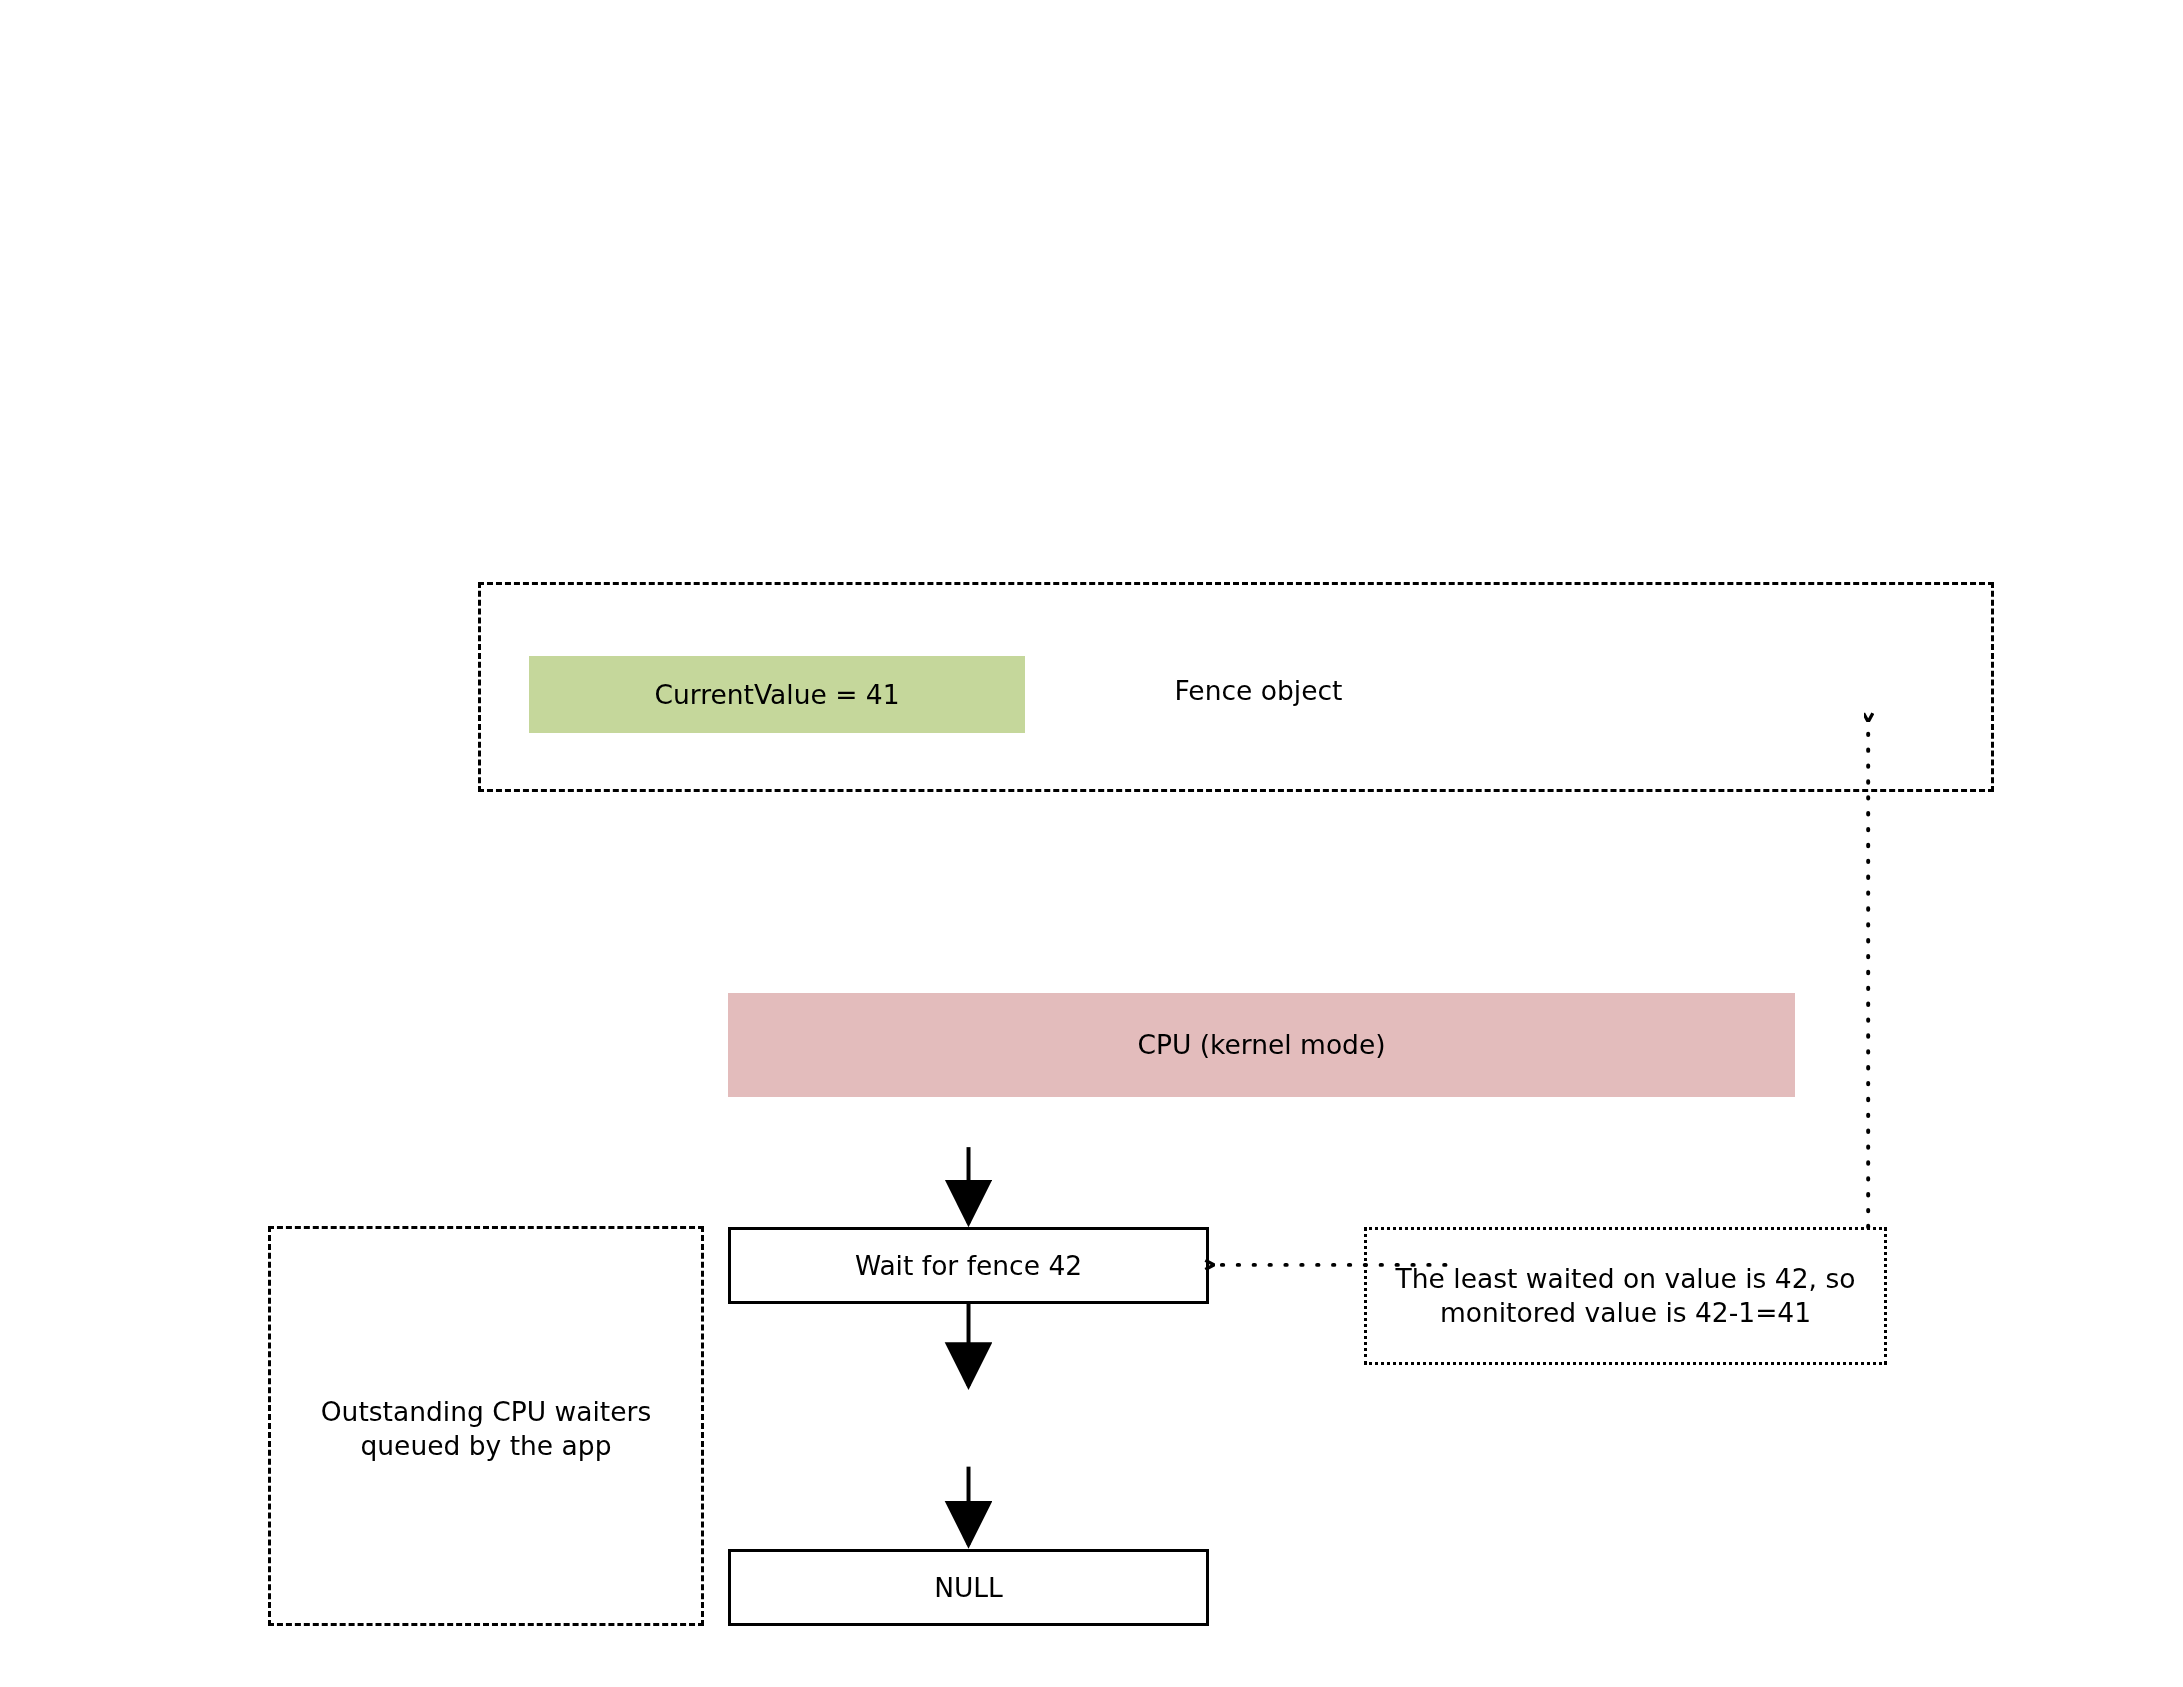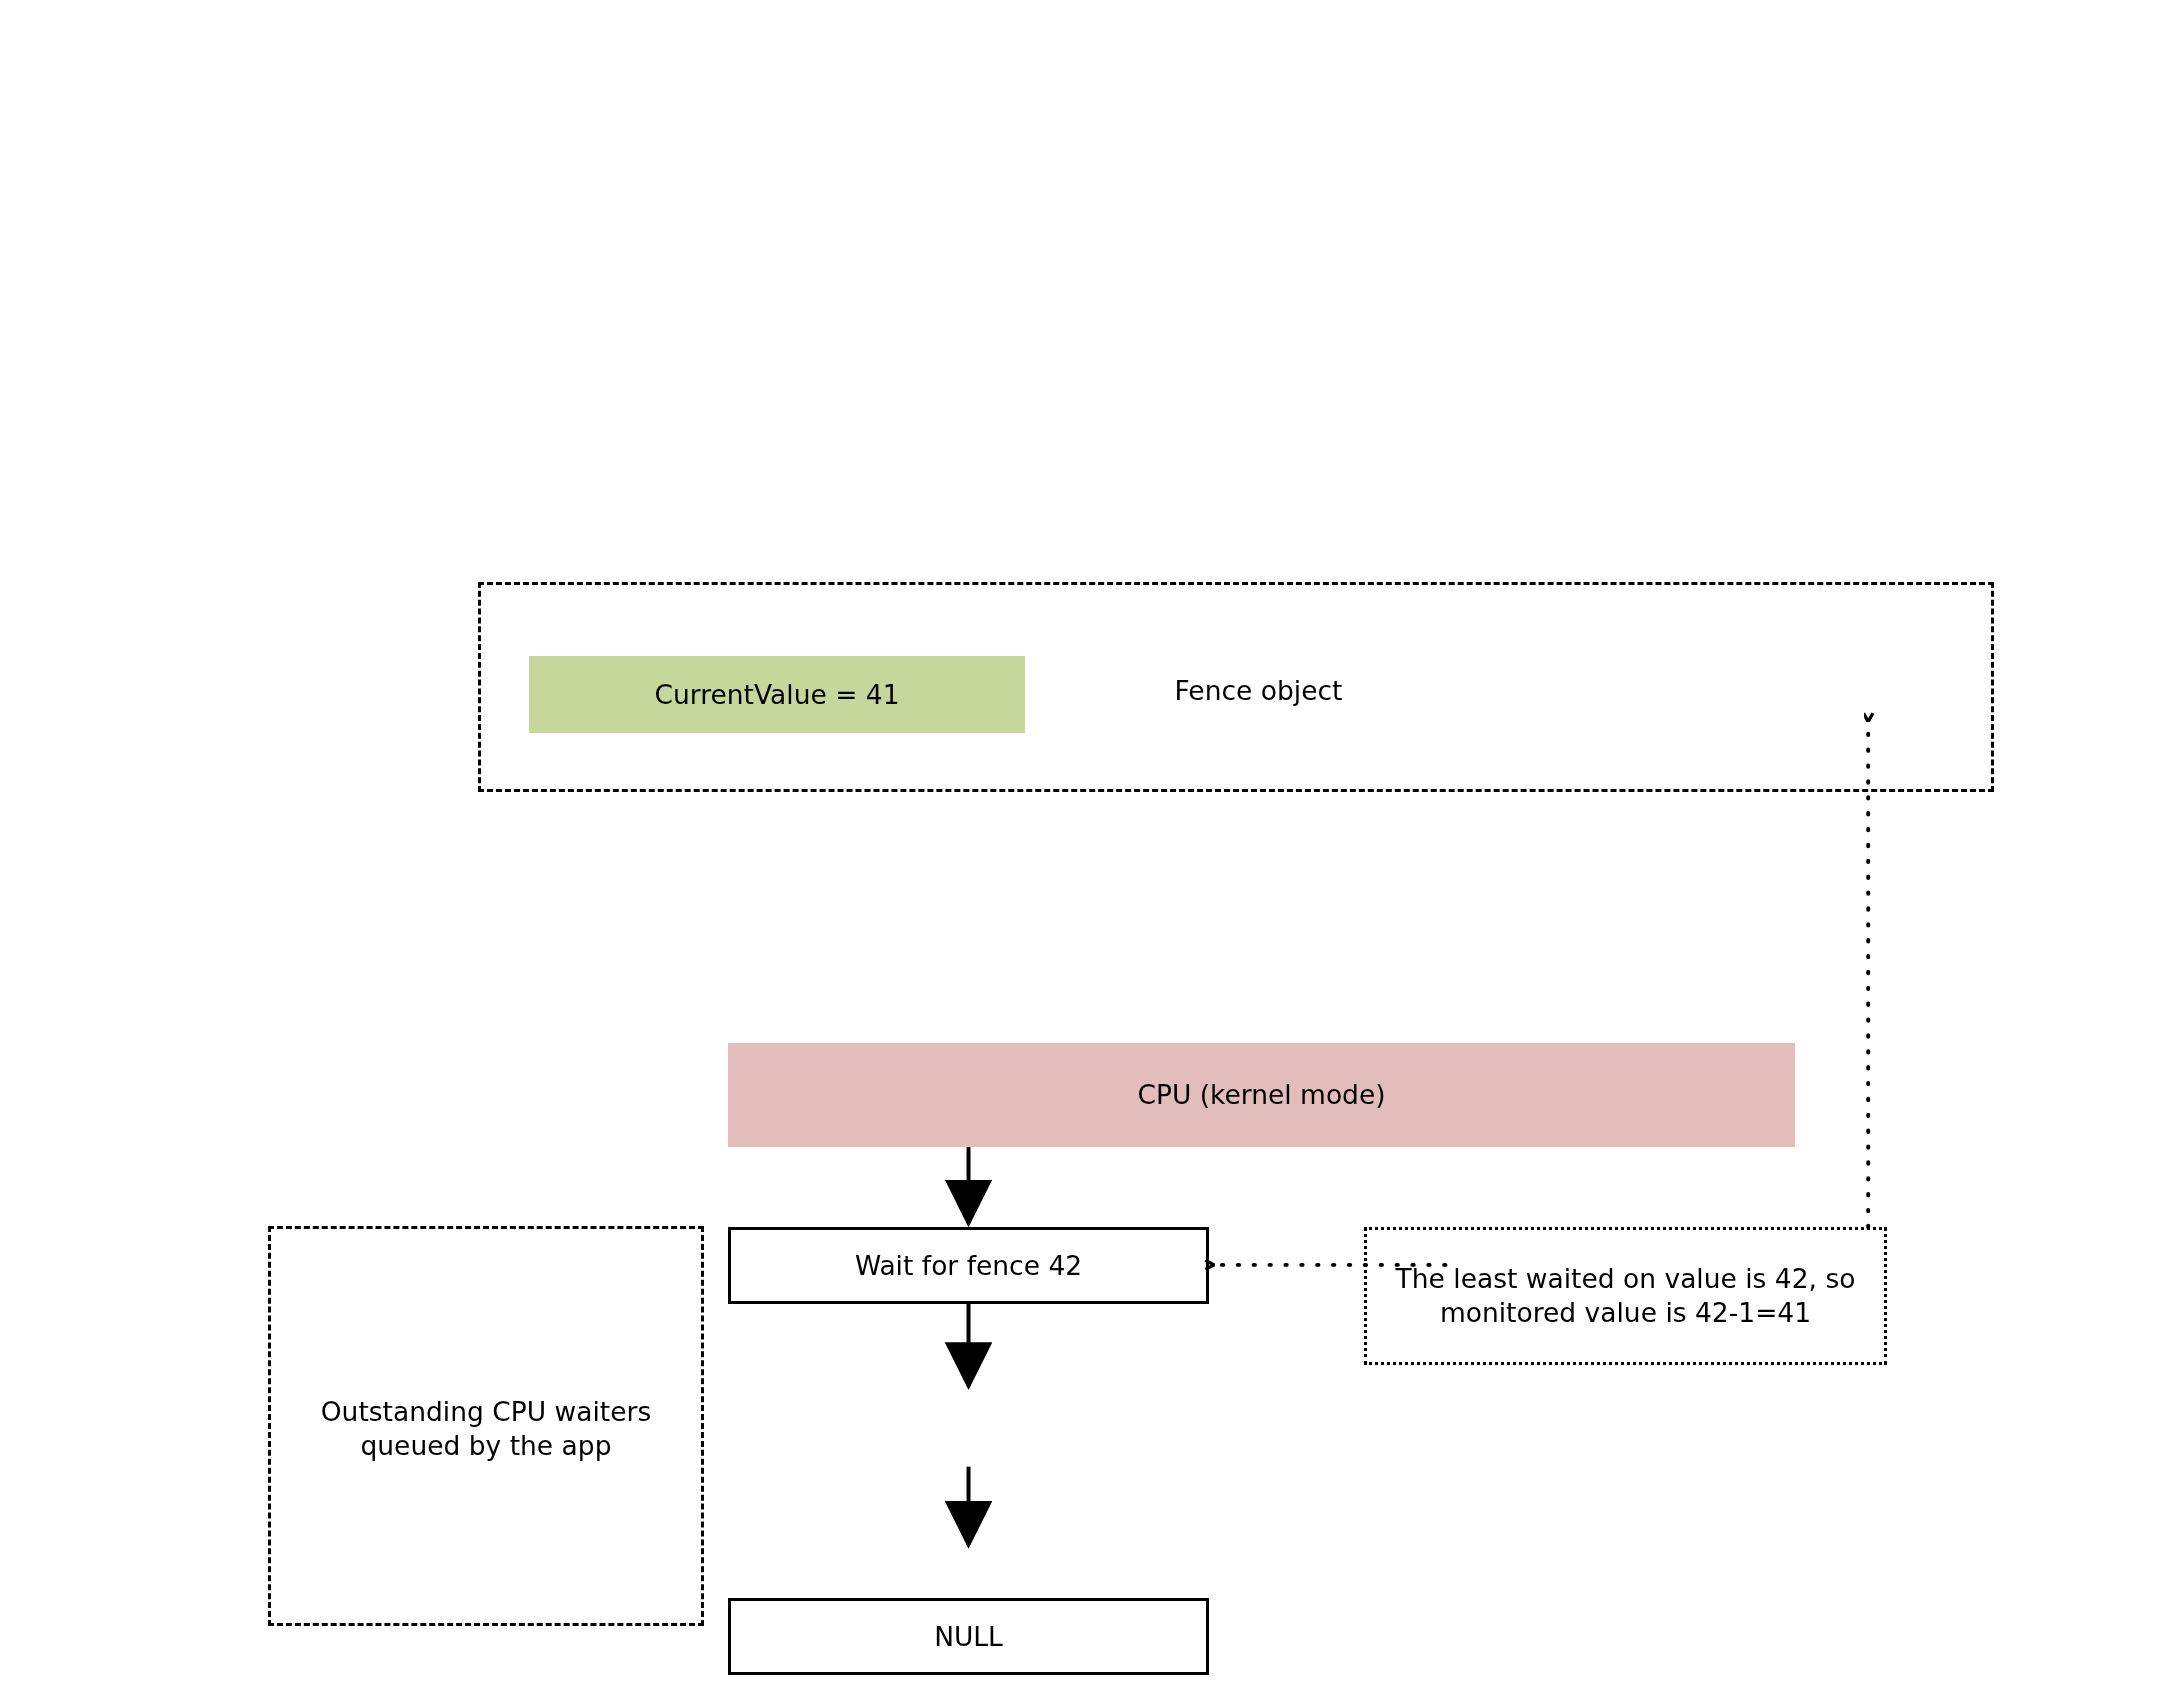--- a/index.html
+++ b/index.html
@@ -73,37 +73,37 @@
 
   <div class="abs fill-block lbl" style="left:521px; top:656px; width:496px; height:77px; background:#C5D79B;">
     <span>CurrentValue = 41</span>
   </div>
 
   <div class="abs lbl" style="left:1125px; top:670px; width:251px; height:42px;">
     <span>Fence object</span>
   </div>
 
 
-  <div class="abs fill-block lbl" style="left:720px; top:1043px; width:1067px; height:104px; background:#E3BCBC;">
+  <div class="abs fill-block lbl" style="left:720px; top:993px; width:1067px; height:104px; background:#E3BCBC;">
     <span>CPU (kernel mode)</span>
   </div>
 
   <div class="abs dashed-group" style="left:260px; top:1226px; width:436px; height:400px;">
     <div class="abs lbl" style="left:0px; top:156px; width:100%; height:87px;">
       <span>Outstanding CPU waiters
 queued by the app</span>
     </div>
   </div>
 
   <div class="abs proc-box lbl" style="left:720px; top:1227px; width:481px; height:77px;">
     <span>Wait for fence 42</span>
   </div>
 
 
-  <div class="abs proc-box lbl" style="left:720px; top:1598px; width:481px; height:77px;">
+  <div class="abs proc-box lbl" style="left:720px; top:1549px; width:481px; height:77px;">
     <span>NULL</span>
   </div>
 
   <div class="abs dotted-callout lbl" style="left:1356px; top:1227px; width:523px; height:138px;">
     <span>The least waited on value is 42, so
 monitored value is 42-1=41</span>
   </div>
 
   <svg id="connectors" viewBox="0 0 3300 2550">
     <defs>

